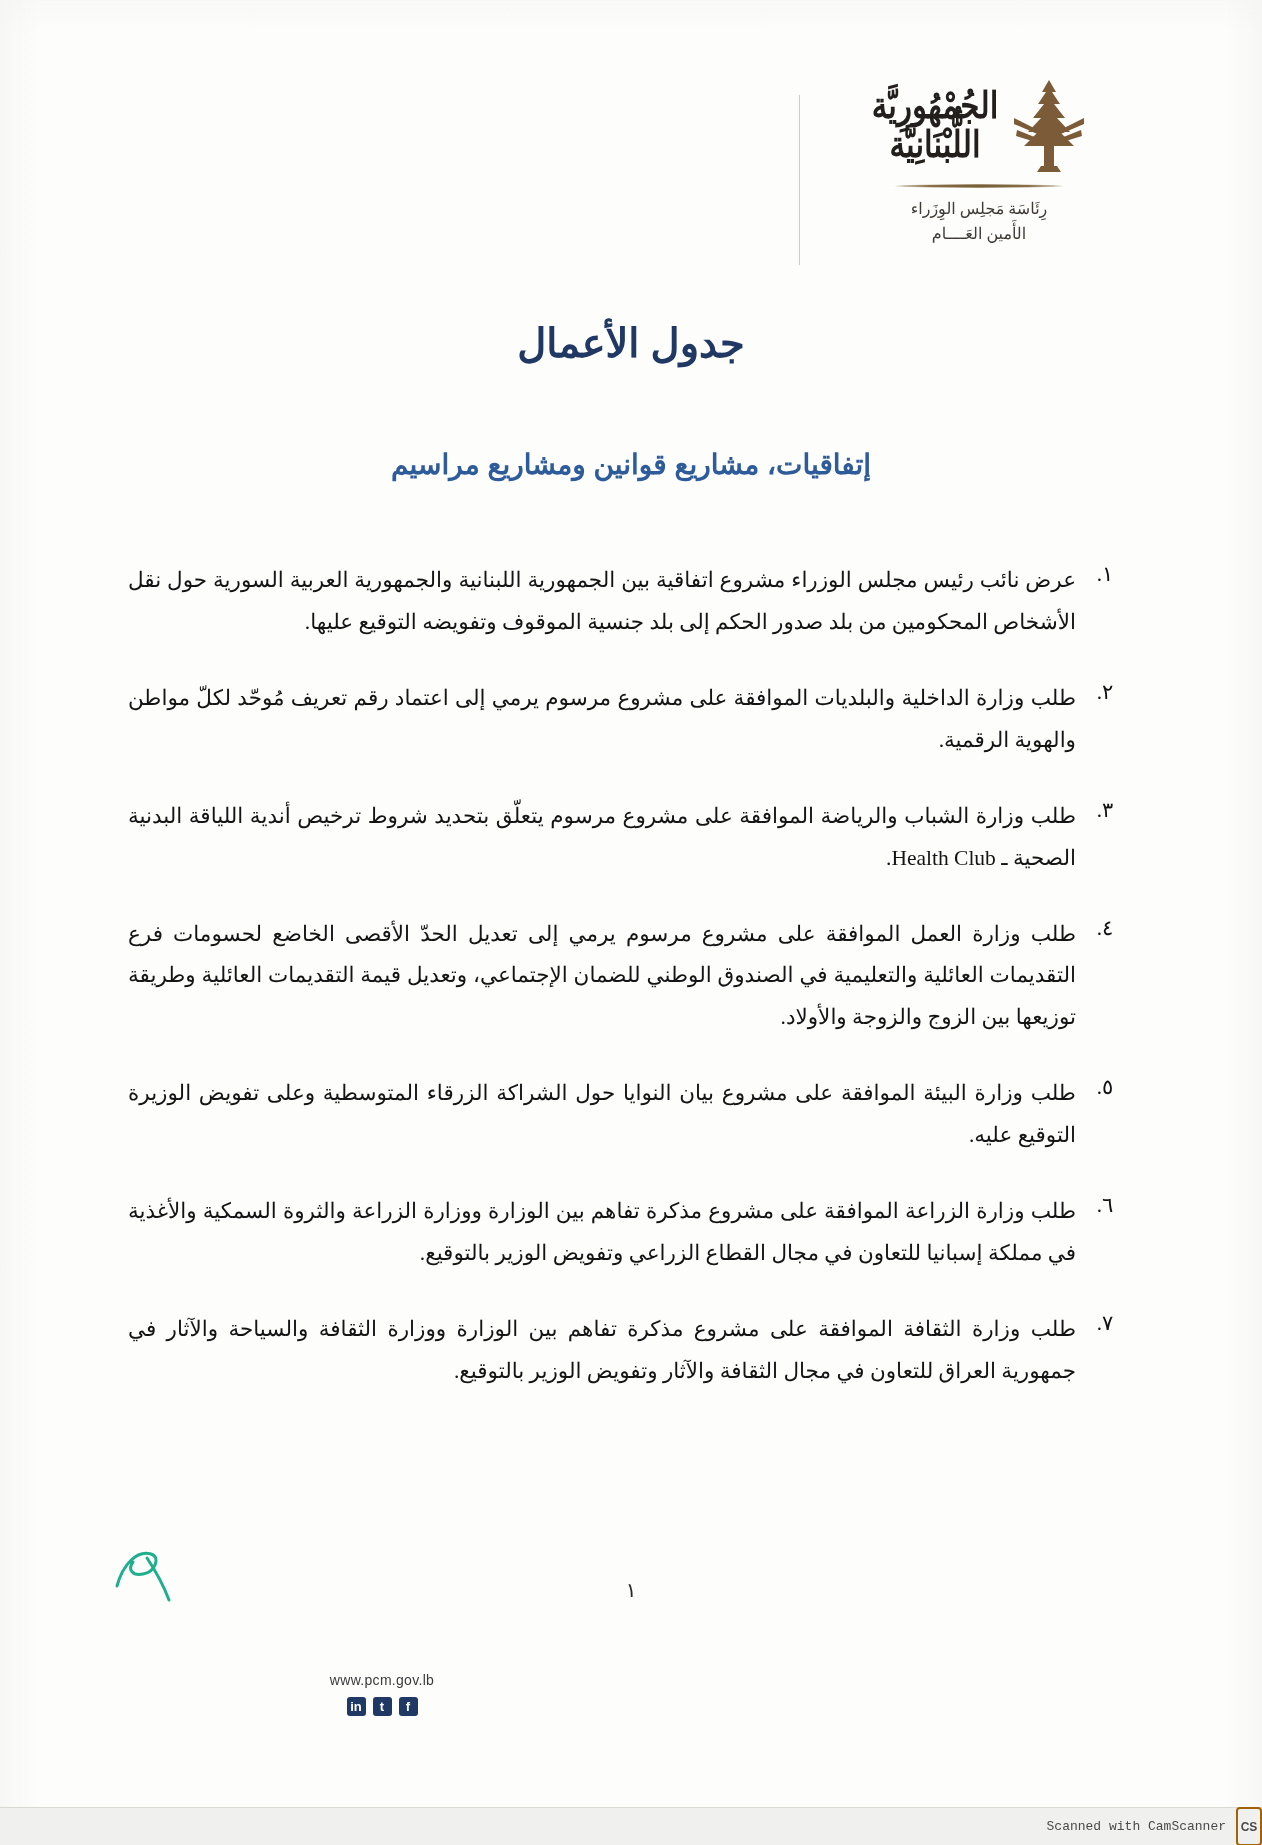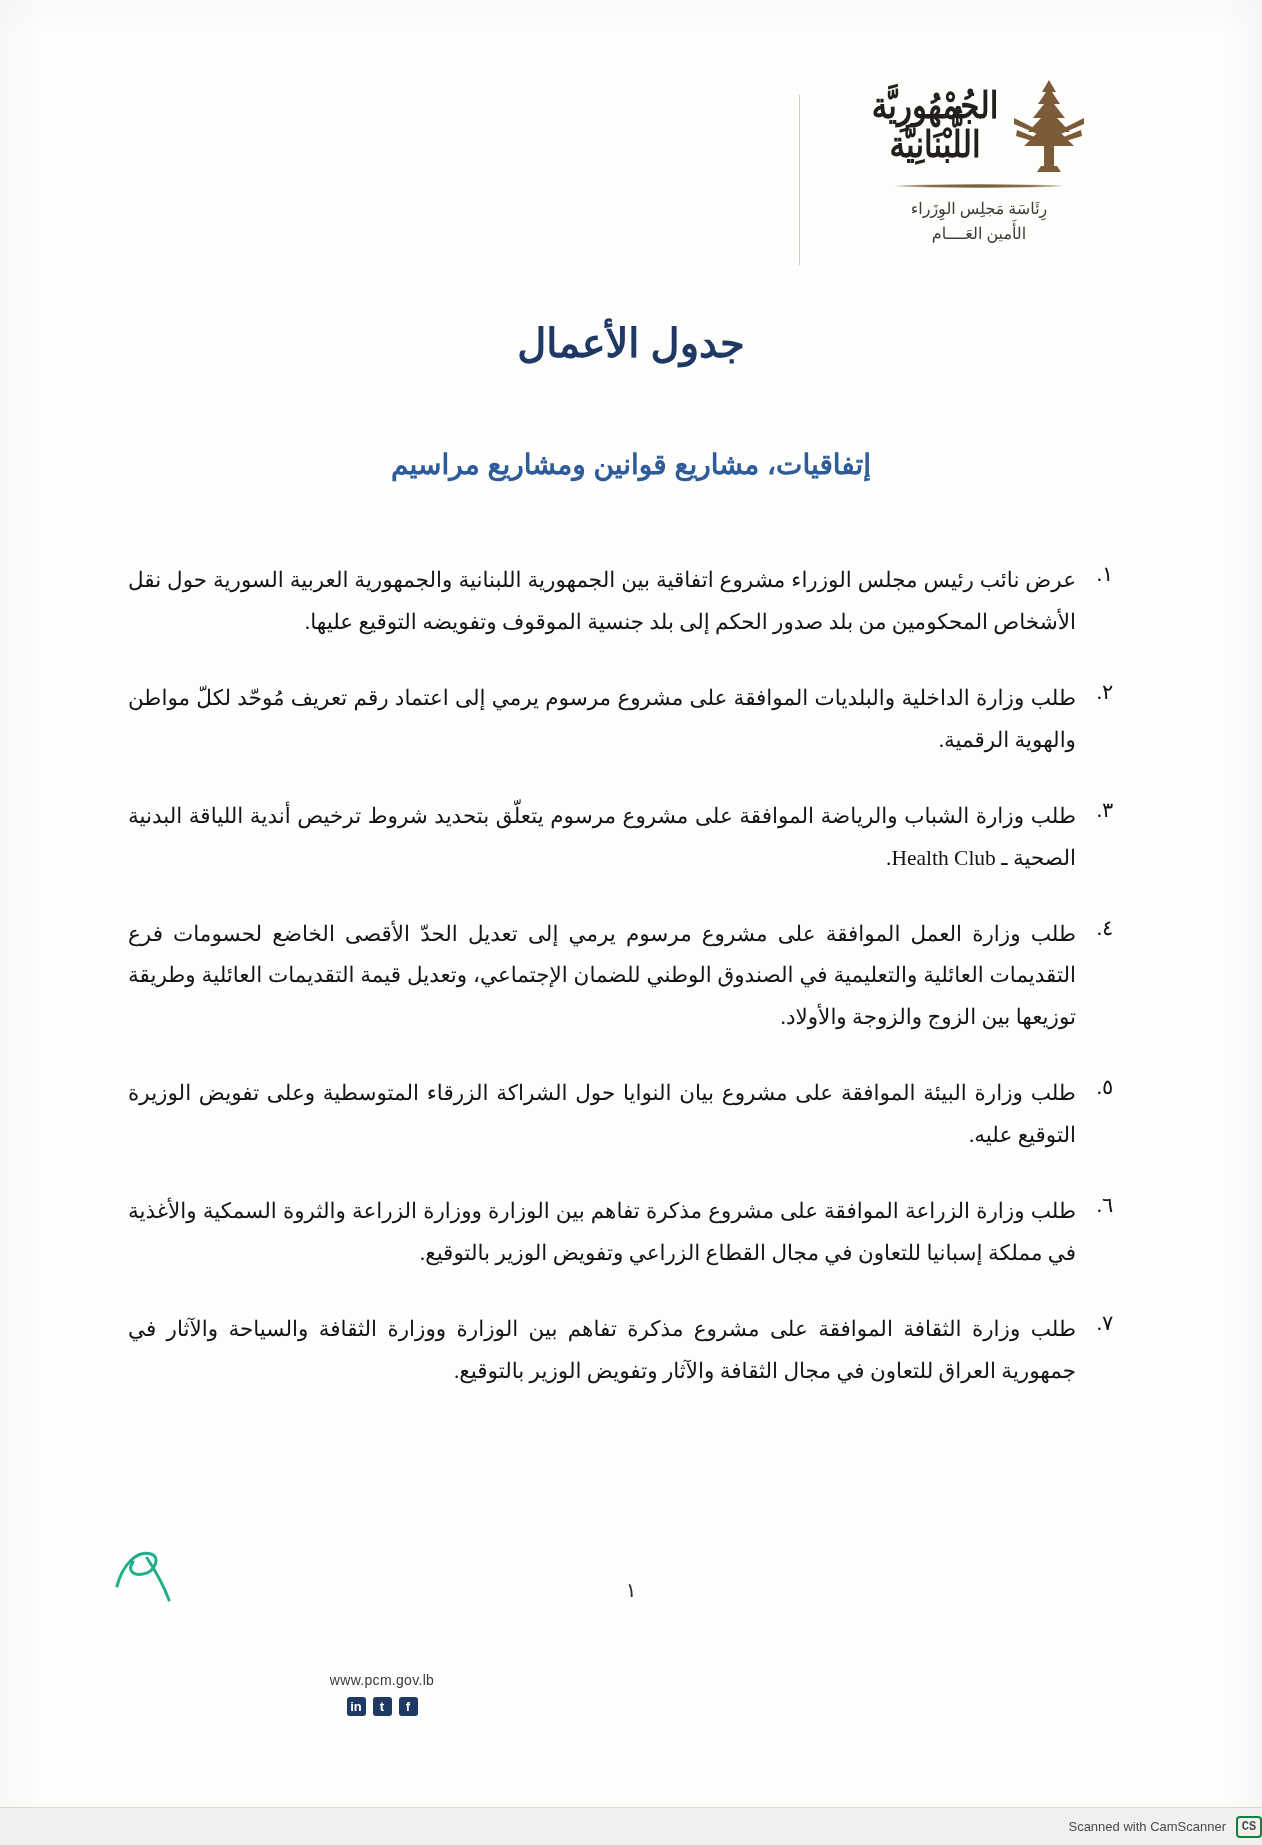--- a/index.html
+++ b/index.html
@@ -224,34 +224,34 @@
     background: #f0f0ee;
     border-top: 1px solid #d8d8d4;
     display: flex;
     align-items: center;
     gap: 10px;
     padding-left: 14px;
     z-index: 50;
   }
   .cs-logo {
     width: 26px;
-    height: 22px;
-    border: 2px solid #15803d;
+    height: 39px;
+    border: 2px solid #a16207;
     border-radius: 4px;
     display: flex;
     align-items: center;
     justify-content: center;
-    font-family: Liberation Mono, monospace;
+    font-family: Liberation Sans, sans-serif;
     font-weight: bold;
     font-size: 12px;
     color: #4a4a4a;
     direction: ltr;
   }
   .cs-text {
-    font-family: Liberation Sans, sans-serif;
+    font-family: Liberation Mono, monospace;
     font-size: 13px;
     color: #4a4a4a;
     direction: ltr;
   }
 </style>
 </head>
 <body>
 
 <div class="page">
   <div class="paper"></div>

